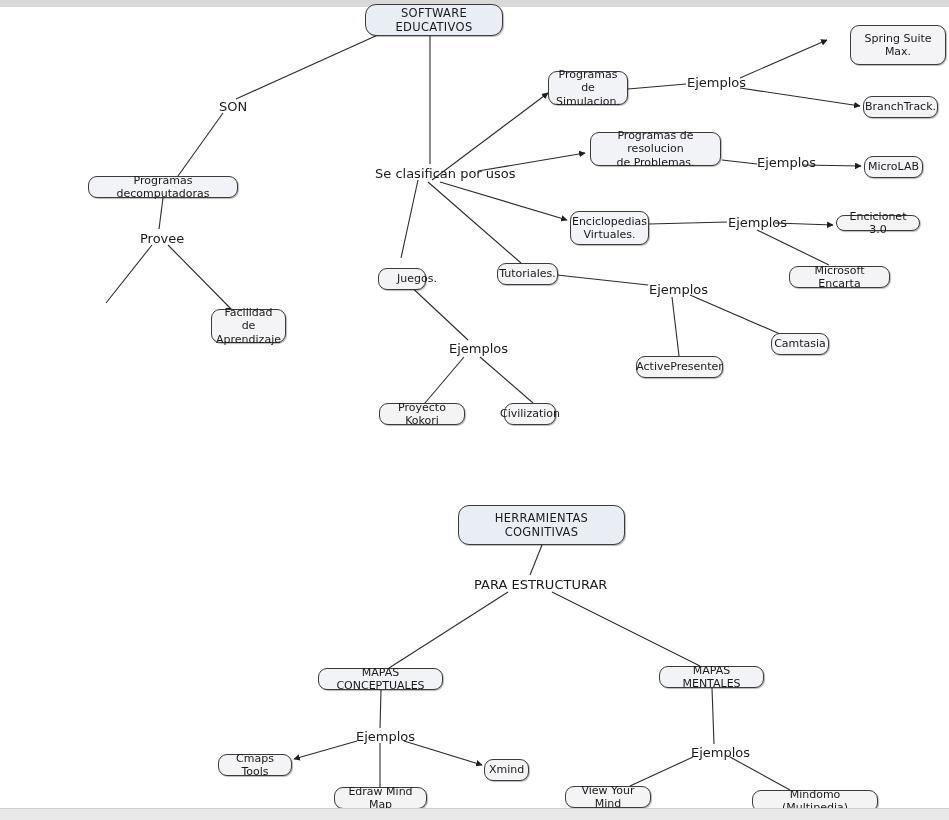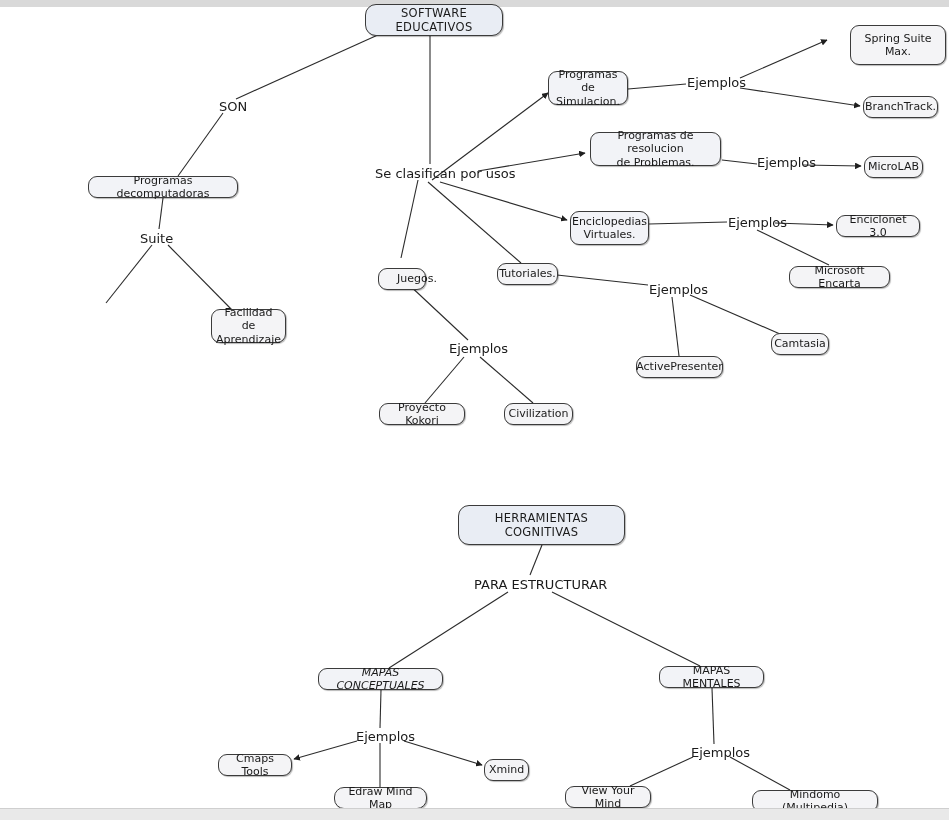--- a/index.html
+++ b/index.html
@@ -109,21 +109,21 @@
   <div class="node root" style="left:365px;top:4px;width:138px;height:32px;">
     <span>SOFTWARE EDUCATIVOS</span>
   </div>
 
   <div class="link-label" style="left:219px;top:99px;">SON</div>
 
   <div class="node" style="left:88px;top:176px;width:150px;height:22px;">
     <span>Programas decomputadoras</span>
   </div>
 
-  <div class="link-label" style="left:140px;top:231px;">Suite</div>
+  <div class="link-label" style="left:140px;top:231px;">Provee</div>
 
 
   <div class="node leaf" style="left:211px;top:309px;width:75px;height:34px;">
     <span>Facilidad de
 Aprendizaje</span>
   </div>
 
   <div class="link-label" style="left:375px;top:166px;">Se clasifican por usos</div>
 
   <div class="node" style="left:548px;top:71px;width:80px;height:34px;">
@@ -152,39 +152,39 @@
     <span>MicroLAB</span>
   </div>
 
   <div class="node" style="left:570px;top:211px;width:79px;height:34px;">
     <span>Enciclopedias
 Virtuales.</span>
   </div>
 
   <div class="link-label" style="left:728px;top:215px;">Ejemplos</div>
 
-  <div class="node leaf" style="left:836px;top:215px;width:84px;height:22px;text-align:center;">
+  <div class="node leaf" style="left:836px;top:215px;width:84px;height:16px;text-align:center;">
     <span>Enciclonet 3.0</span>
   </div>
 
   <div class="node leaf" style="left:789px;top:266px;width:101px;height:22px;">
     <span>Microsoft Encarta</span>
   </div>
 
   <div class="node leaf" style="left:378px;top:268px;width:48px;height:22px;padding-left:36px;">
     <span>Juegos.</span>
   </div>
 
   <div class="link-label" style="left:449px;top:341px;">Ejemplos</div>
 
   <div class="node leaf" style="left:379px;top:403px;width:86px;height:22px;">
     <span>Proyecto Kokori</span>
   </div>
 
-  <div class="node leaf" style="left:504px;top:403px;width:69px;height:22px;">
+  <div class="node leaf" style="left:504px;top:403px;width:52px;height:22px;">
     <span>Civilization</span>
   </div>
 
   <div class="node leaf" style="left:497px;top:263px;width:61px;height:22px;">
     <span>Tutoriales.</span>
   </div>
 
   <div class="link-label" style="left:649px;top:282px;">Ejemplos</div>
 
   <div class="node leaf" style="left:636px;top:356px;width:87px;height:22px;">
@@ -194,35 +194,35 @@
   <div class="node leaf" style="left:771px;top:333px;width:58px;height:22px;">
     <span>Camtasia</span>
   </div>
 
   <div class="node root" style="left:458px;top:505px;width:167px;height:40px;">
     <span>HERRAMIENTAS COGNITIVAS</span>
   </div>
 
   <div class="link-label" style="left:474px;top:577px;">PARA ESTRUCTURAR</div>
 
-  <div class="node" style="left:318px;top:668px;width:125px;height:22px;font-style:italic;">
+  <div class="node" style="left:318px;top:668px;width:125px;height:22px;">
     <span>MAPAS CONCEPTUALES</span>
   </div>
 
   <div class="node" style="left:659px;top:666px;width:105px;height:22px;">
     <span>MAPAS MENTALES</span>
   </div>
 
   <div class="link-label" style="left:356px;top:729px;">Ejemplos</div>
 
   <div class="node leaf" style="left:218px;top:754px;width:74px;height:22px;">
     <span>Cmaps Tools</span>
   </div>
 
-  <div class="node leaf" style="left:334px;top:787px;width:93px;height:22px;border-radius:10px;">
+  <div class="node leaf" style="left:334px;top:787px;width:93px;height:22px;">
     <span>Edraw Mind Map</span>
   </div>
 
   <div class="node leaf" style="left:484px;top:759px;width:45px;height:22px;">
     <span>Xmind</span>
   </div>
 
   <div class="link-label" style="left:691px;top:745px;">Ejemplos</div>
 
   <div class="node leaf" style="left:565px;top:786px;width:86px;height:22px;">

